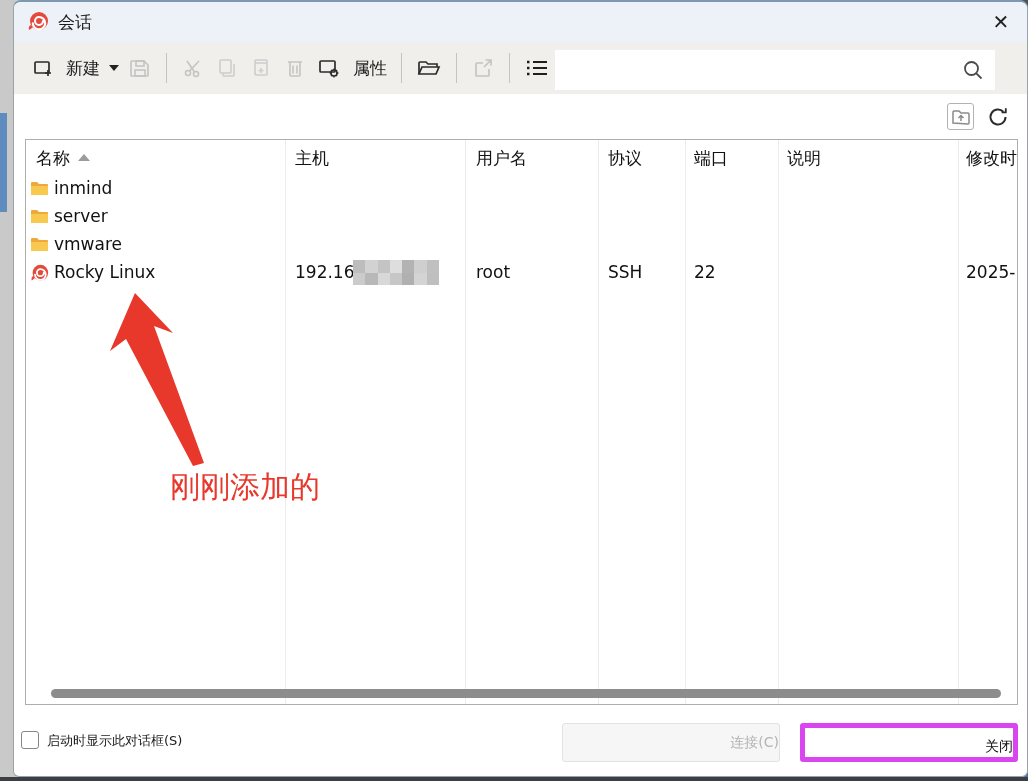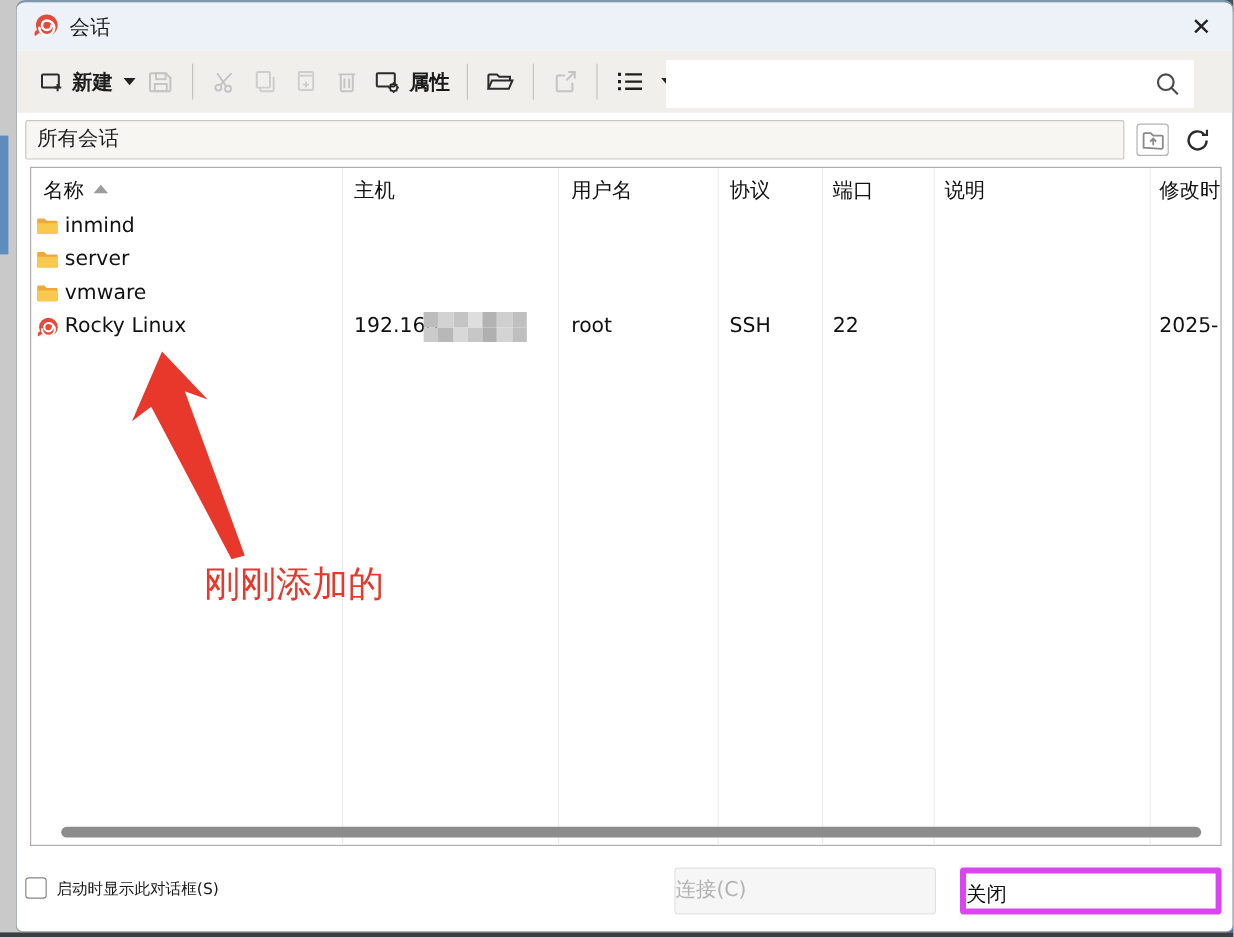--- a/index.html
+++ b/index.html
@@ -20,21 +20,21 @@
   
   .titlebar { position:absolute; left:0; top:0; width:100%; height:40px; background:#edf2f8; }
   .titlebar .logo { position:absolute; left:13px; top:9px; }
   .titlebar .title { position:absolute; left:44px; top:9px; font-size:17px; color:#1b1b1b; }
   .close-x { position:absolute; right:12px; top:6px; width:28px; height:28px;
     font-size:20px; color:#222; text-align:center; line-height:28px; cursor:default; }
 
   
   .toolbar { position:absolute; left:0; top:40px; width:100%; height:52px; background:#f0efec;
     display:flex; align-items:center; padding-left:13px; }
-  .tbtn { display:flex; align-items:center; gap:6px; padding:4px 5px;font-weight:bold; }
+  .tbtn { display:flex; align-items:center; gap:12px; padding:4px 5px; }
   .tlabel { font-size:17px; color:#1b1b1b; }
   .caret { width:0; height:0; border-left:5px solid transparent; border-right:5px solid transparent;
     border-top:6px solid #222; margin:0 4px; }
   .caret.sm { margin-left:8px; }
   .sep { width:1px; height:30px; background:#c6c4c2; margin:0 9px; }
   .ticon { display:inline-flex; }
 
   
   .search-box { position:absolute; left:541px; top:48px; width:440px; height:40px; background:#fff; }
   .search-box input { position:absolute; left:8px; top:0; width:390px; height:40px; border:none;
@@ -77,21 +77,21 @@
 
   
   .anno-arrow { position:absolute; left:88px; top:285px; pointer-events:none; }
   .anno-text { position:absolute; left:156px; top:465px; font-size:30px; color:#e8382c; white-space:nowrap; }
 
   
   .checkbox { position:absolute; left:7px; top:729px; width:18px; height:18px;
     background:#fff; border:1.5px solid #878787; border-radius:3px; }
   .cb-label { position:absolute; left:33px; top:730px; font-size:13px; color:#1b1b1b; }
   .btn { position:absolute; top:721px; width:218px; height:39px; border-radius:3px;
-    font-size:17px; text-align:left; line-height:37px; }
+    font-size:14px; text-align:right; line-height:37px; }
   .btn-connect { left:548px; background:#f6f6f6; border:1px solid #e2e2e2; color:#b3b3b3; }
   .btn-close { left:786px; background:#ffffff; border:5px solid #d946ef; color:#111; }
 
   svg { display:block; }
 </style>
 </head>
 <body>
 
 <div class="edge-right"></div>
 <div class="edge-right-top"></div>
@@ -195,21 +195,20 @@
   <div class="search-box">
     <input type="text" placeholder="" style="">
     <span class="search-icon">
       <svg width="24" height="24" viewBox="0 0 24 24" fill="none" stroke="#4a4a4a" stroke-width="1.8">
           <circle cx="10.5" cy="10.5" r="6.5"></circle>
           <path d="M15.3,15.3 L20.5,20.5"></path>
         </svg>
     </span>
   </div>
 
-  <div class="pathbar">所有会话</div>
   <div class="btn-folder-up">
     <svg width="20" height="18" viewBox="0 0 20 18" fill="none" stroke="#8a8a8a" stroke-width="1.5">
         <path d="M2,15 v-11 a1,1 0 0 1 1,-1 h5 l2,2 h7 a1,1 0 0 1 1,1 v9 a1,1 0 0 1 -1,1 Z"></path>
         <path d="M10,13 v-5 M7.5,10 l2.5,-2.5 l2.5,2.5"></path>
       </svg>
   </div>
   <div class="btn-refresh">
     <svg width="24" height="24" viewBox="0 0 24 24" fill="none" stroke="#2b2b2b" stroke-width="2">
         <path d="M19.5,12 a7.5,7.5 0 1,1 -2.2,-5.3"></path>
         <path d="M19.8,3.2 v4.2 h-4.2" stroke-width="1.8"></path>

